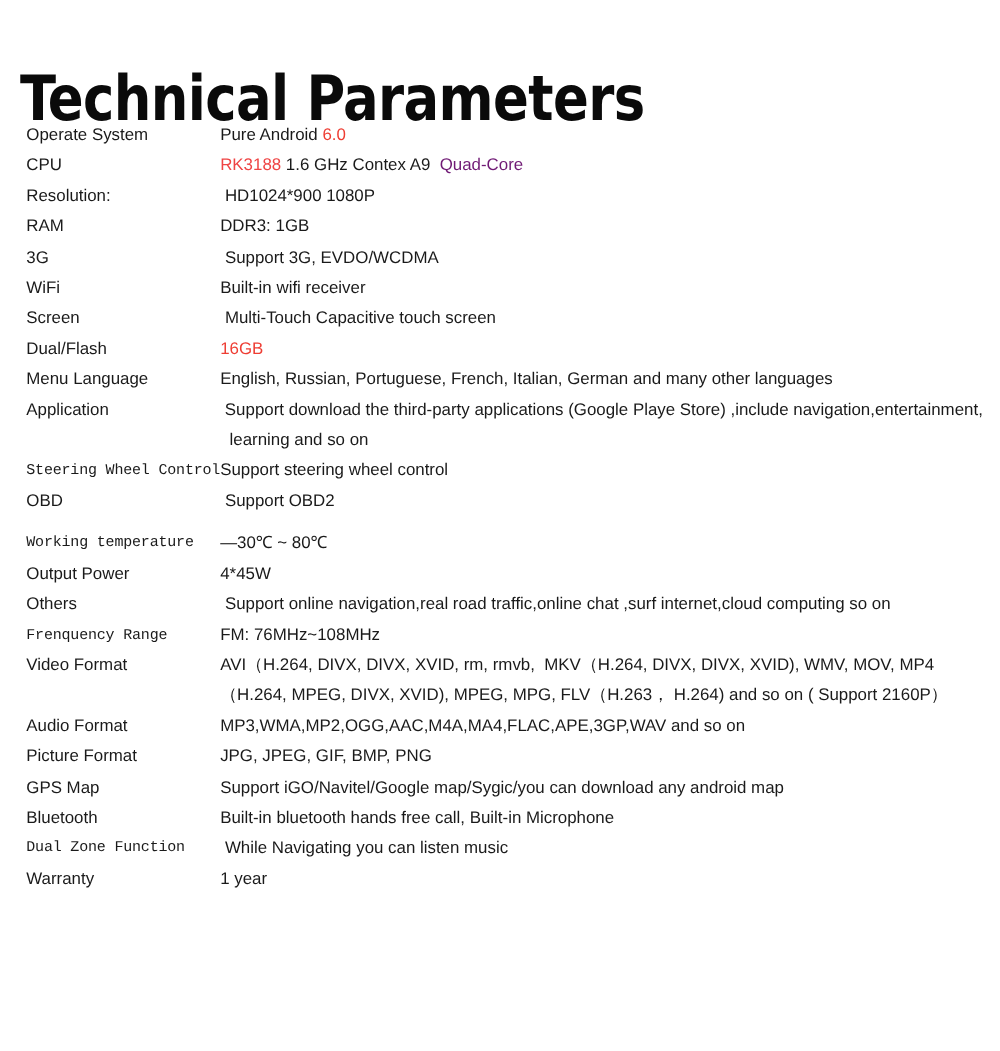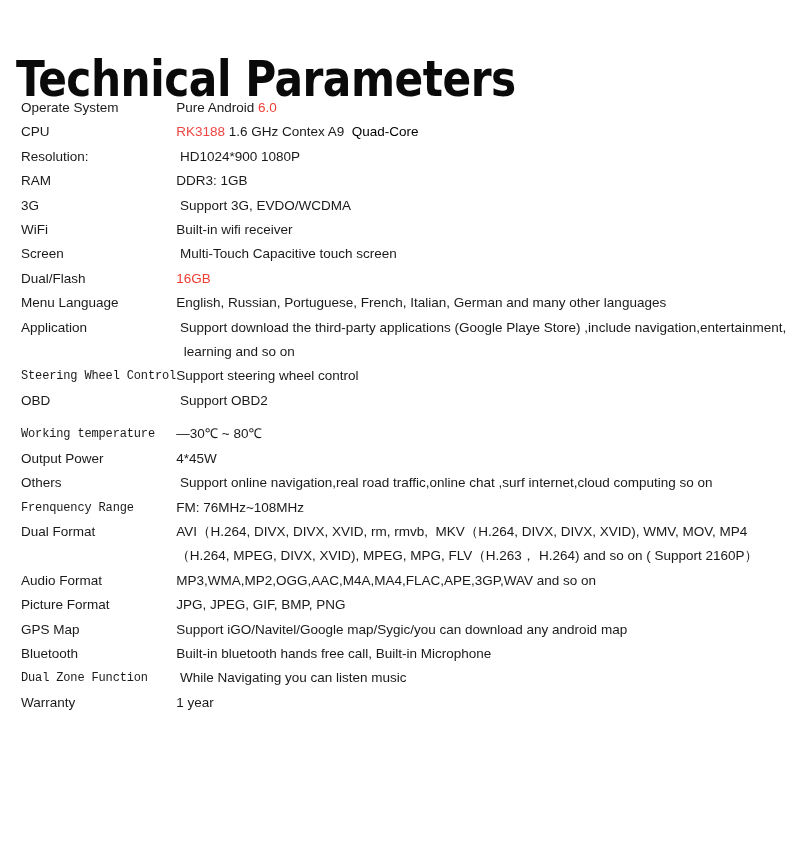--- a/index.html
+++ b/index.html
@@ -94,21 +94,21 @@
   <h1 class="title">Technical Parameters</h1>
 
   <table class="spec-table">
     <tbody>
         <tr class="spec-row">
           <td class="spec-label">Operate System</td>
           <td class="spec-value"><span>Pure Android </span><span class="red" style="color: rgb(238, 61, 51);">6.0</span></td>
         </tr>
         <tr class="spec-row">
           <td class="spec-label">CPU</td>
-          <td class="spec-value"><span class="red" style="color: #ef4444;">RK3188</span><span> 1.6 GHz Contex A9  </span><span class="red" style="color: #000000;">Quad-Core</span></td>
+          <td class="spec-value"><span class="red" style="color: #ef4444;">RK3188</span><span> 1.6 GHz Contex A9  </span><span class="red" style="color: #701a75;">Quad-Core</span></td>
         </tr>
         <tr class="spec-row">
           <td class="spec-label">Resolution:</td>
           <td class="spec-value"><span> HD1024*900 1080P</span></td>
         </tr>
         <tr class="spec-row">
           <td class="spec-label">RAM</td>
           <td class="spec-value"><span>DDR3: 1GB</span></td>
         </tr>
         <tr class="spec-row">
@@ -153,21 +153,21 @@
         </tr>
         <tr class="spec-row">
           <td class="spec-label">Others</td>
           <td class="spec-value"><span> Support online navigation,real road traffic,online chat ,surf internet,cloud computing so on</span></td>
         </tr>
         <tr class="spec-row">
           <td class="spec-label narrow">Frenquency Range</td>
           <td class="spec-value"><span>FM: 76MHz~108MHz</span></td>
         </tr>
         <tr class="spec-row">
-          <td class="spec-label">Dual  Format</td>
+          <td class="spec-label">Video  Format</td>
           <td class="spec-value"><span class="ln">AVI（H.264, DIVX, DIVX, XVID, rm, rmvb,  MKV（H.264, DIVX, DIVX, XVID), WMV, MOV, MP4</span><span class="ln">（H.264, MPEG, DIVX, XVID), MPEG, MPG, FLV（H.263， H.264) and so on ( Support 2160P）</span></td>
         </tr>
         <tr class="spec-row">
           <td class="spec-label">Audio Format</td>
           <td class="spec-value"><span>MP3,WMA,MP2,OGG,AAC,M4A,MA4,FLAC,APE,3GP,WAV and so on</span></td>
         </tr>
         <tr class="spec-row">
           <td class="spec-label">Picture Format</td>
           <td class="spec-value"><span>JPG, JPEG, GIF, BMP, PNG</span></td>
         </tr>

